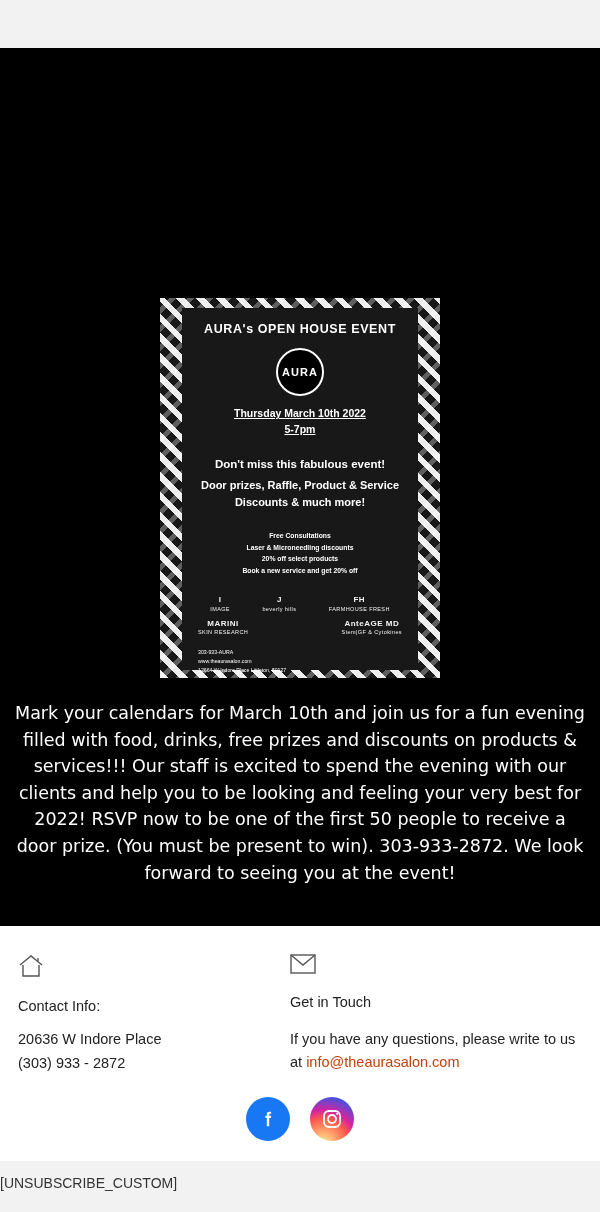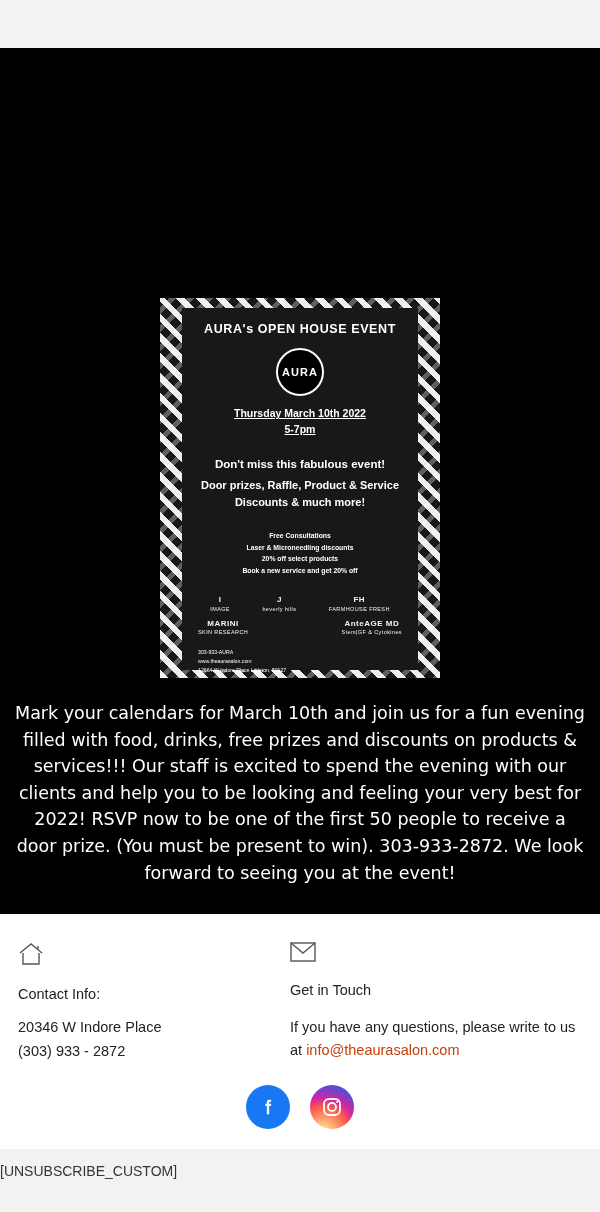--- a/index.html
+++ b/index.html
@@ -11,21 +11,21 @@
   }
   .page{
     width:600px;
     min-height:1212px;
     background:#f2f2f2;
     position:relative;
   }
   .top-gap{height:48px;background:#f2f2f2;}
   .hero{
     background:#000000;
-    padding:0 0 18px 0;
+    padding:0 0 30px 0;
   }
   .hero-spacer{height:250px;}
   .flyer-wrap{
     display:flex;
     justify-content:center;
     padding-top:0;
   }
   
   .flyer{
     width:280px;
@@ -214,21 +214,21 @@
     <div class="col col-left">
       <div class="ficon">
         <svg width="26" height="24" viewBox="0 0 26 24" fill="none" stroke="#555" stroke-width="1.4">
           <path d="M2 11 L13 2 L24 11"></path>
           <path d="M5 11 L5 22 L21 22 L21 11"></path>
           <path d="M20 4 L20 7"></path>
         </svg>
       </div>
       <div class="lbl">Contact Info:</div>
       <div class="addr">
-        <div>20346 W Indore Place</div>
+        <div>20636 W Indore Place</div>
         <div>(303) 933 - 2872</div>
       </div>
     </div>
 
     <div class="col col-right">
       <div class="ficon">
         <svg width="26" height="20" viewBox="0 0 26 20" fill="none" stroke="#555" stroke-width="1.4">
           <rect x="1" y="1" width="24" height="18"></rect>
           <path d="M1 1 L13 11 L25 1"></path>
         </svg>

